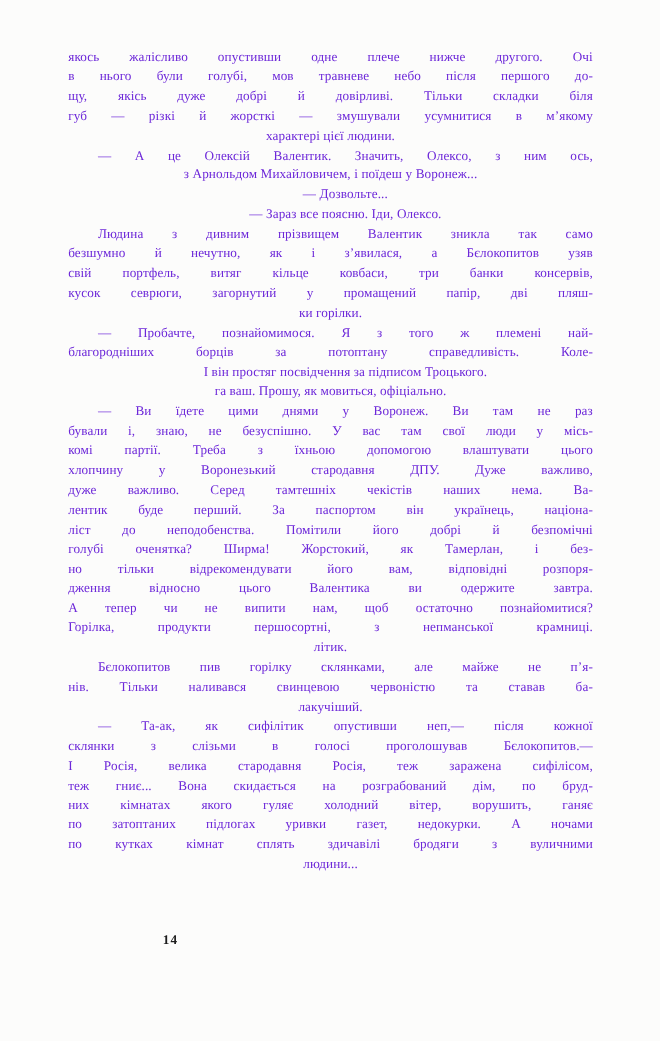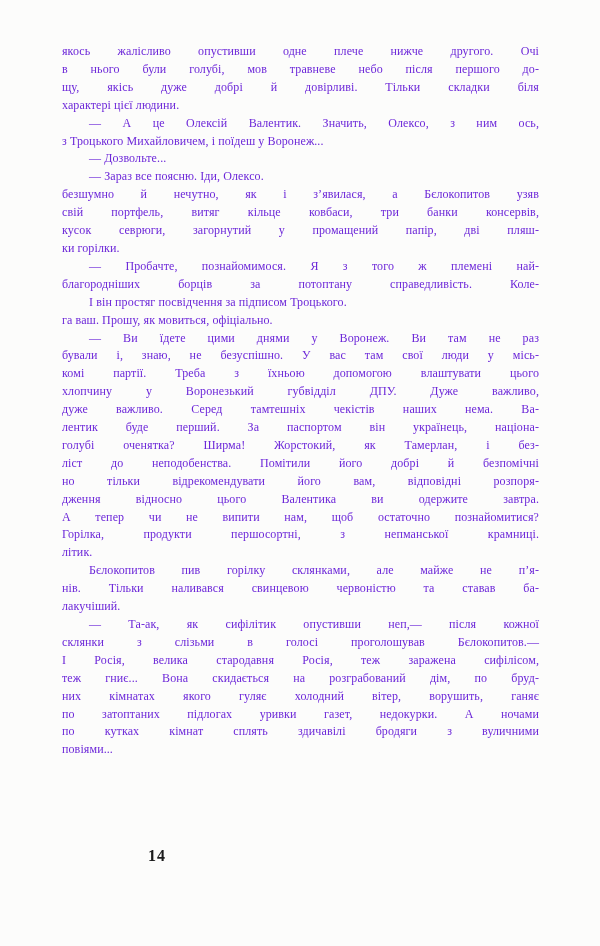--- a/index.html
+++ b/index.html
@@ -25,81 +25,83 @@
     top: 43px;
     width: 477px;
     color: #6d28d9;
     font-size: 12px;
     font-weight: normal;
     line-height: 17.9px;
     letter-spacing: 0.1px;
   }
   .line {
     white-space: nowrap;
-    text-align: left;
+    text-align: center;
   }
   .line.just {
     white-space: normal;
     text-align: justify;
     text-align-last: justify;
   }
   .line.indent {
     text-indent: 27px;
   }
   .page-number {
     margin-top: 17px;
     margin-left: 86px;
-    font-size: 16px;
+    font-size: 12px;
     font-weight: bold;
     color: #1c1c1c;
     letter-spacing: 1px;
   }
 </style>
 </head>
 <body>
 
 <div class="scan-page">
   <div class="text-block">
       <div class="line just">якось жалісливо опустивши одне плече нижче другого. Очі</div>
       <div class="line just">в нього були голубі, мов травневе небо після першого до-</div>
       <div class="line just">щу, якісь дуже добрі й довірливі. Тільки складки біля</div>
+      <div class="line just">губ — різкі й жорсткі — змушували усумнитися в м’якому</div>
       <div class="line">характері цієї людини.</div>
       <div class="line indent just">— А це Олексій Валентик. Значить, Олексо, з ним ось,</div>
-      <div class="line">з Троцького Михайловичем, і поїдеш у Воронеж...</div>
+      <div class="line">з Арнольдом Михайловичем, і поїдеш у Воронеж...</div>
       <div class="line indent">— Дозвольте...</div>
       <div class="line indent">— Зараз все поясню. Іди, Олексо.</div>
+      <div class="line indent just">Людина з дивним прізвищем Валентик зникла так само</div>
       <div class="line just">безшумно й нечутно, як і з’явилася, а Бєлокопитов узяв</div>
       <div class="line just">свій портфель, витяг кільце ковбаси, три банки консервів,</div>
       <div class="line just">кусок севрюги, загорнутий у промащений папір, дві пляш-</div>
       <div class="line">ки горілки.</div>
       <div class="line indent just">— Пробачте, познайомимося. Я з того ж племені най-</div>
       <div class="line just">благородніших борців за потоптану справедливість. Коле-</div>
       <div class="line indent">І він простяг посвідчення за підписом Троцького.</div>
       <div class="line">га ваш. Прошу, як мовиться, офіціально.</div>
       <div class="line indent just">— Ви їдете цими днями у Воронеж. Ви там не раз</div>
       <div class="line just">бували і, знаю, не безуспішно. У вас там свої люди у місь-</div>
       <div class="line just">комі партії. Треба з їхньою допомогою влаштувати цього</div>
-      <div class="line just">хлопчину у Воронезький губвідділ ДПУ. Дуже важливо,</div>
+      <div class="line just">хлопчину у Воронезький стародавня ДПУ. Дуже важливо,</div>
       <div class="line just">дуже важливо. Серед тамтешніх чекістів наших нема. Ва-</div>
       <div class="line just">лентик буде перший. За паспортом він українець, націона-</div>
+      <div class="line just">ліст до неподобенства. Помітили його добрі й безпомічні</div>
       <div class="line just">голубі оченятка? Ширма! Жорстокий, як Тамерлан, і без-</div>
-      <div class="line just">ліст до неподобенства. Помітили його добрі й безпомічні</div>
       <div class="line just">но тільки відрекомендувати його вам, відповідні розпоря-</div>
       <div class="line just">дження відносно цього Валентика ви одержите завтра.</div>
       <div class="line just">А тепер чи не випити нам, щоб остаточно познайомитися?</div>
       <div class="line just">Горілка, продукти першосортні, з непманської крамниці.</div>
       <div class="line">літик.</div>
       <div class="line indent just">Бєлокопитов пив горілку склянками, але майже не п’я-</div>
       <div class="line just">нів. Тільки наливався свинцевою червоністю та ставав ба-</div>
       <div class="line">лакучіший.</div>
       <div class="line indent just">— Та-ак, як сифілітик опустивши неп,— після кожної</div>
       <div class="line just">склянки з слізьми в голосі проголошував Бєлокопитов.—</div>
       <div class="line just">І Росія, велика стародавня Росія, теж заражена сифілісом,</div>
       <div class="line just">теж гниє... Вона скидається на розграбований дім, по бруд-</div>
       <div class="line just">них кімнатах якого гуляє холодний вітер, ворушить, ганяє</div>
       <div class="line just">по затоптаних підлогах уривки газет, недокурки. А ночами</div>
       <div class="line just">по кутках кімнат сплять здичавілі бродяги з вуличними</div>
-      <div class="line">повіями...</div>
+      <div class="line">людини...</div>
     </div>
   <div class="page-number-anchor" style="position:absolute; left:62px; top:830px; width:477px;">
     <div class="page-number">14</div>
   </div>
 </div>
 
 </body></html>

